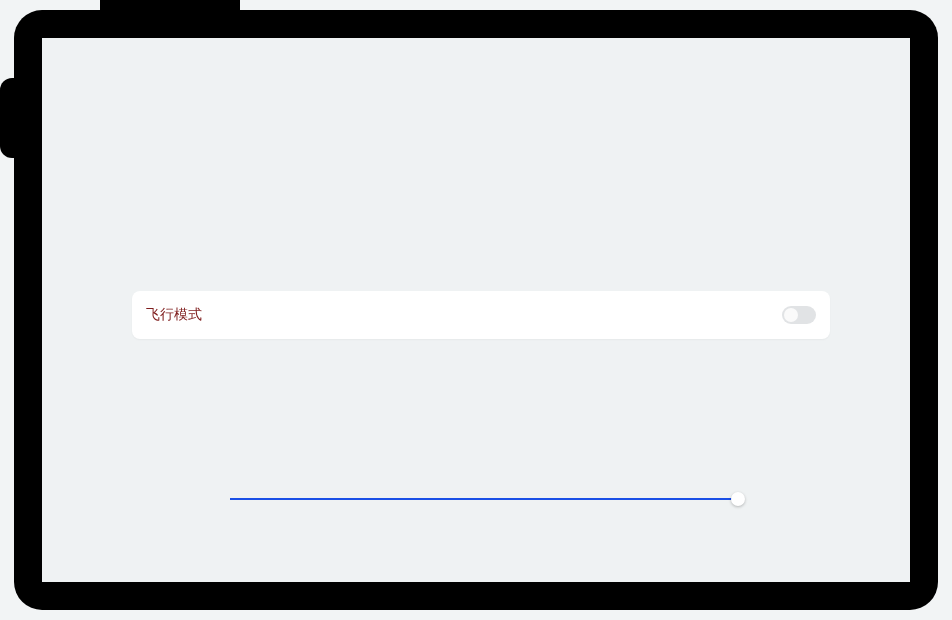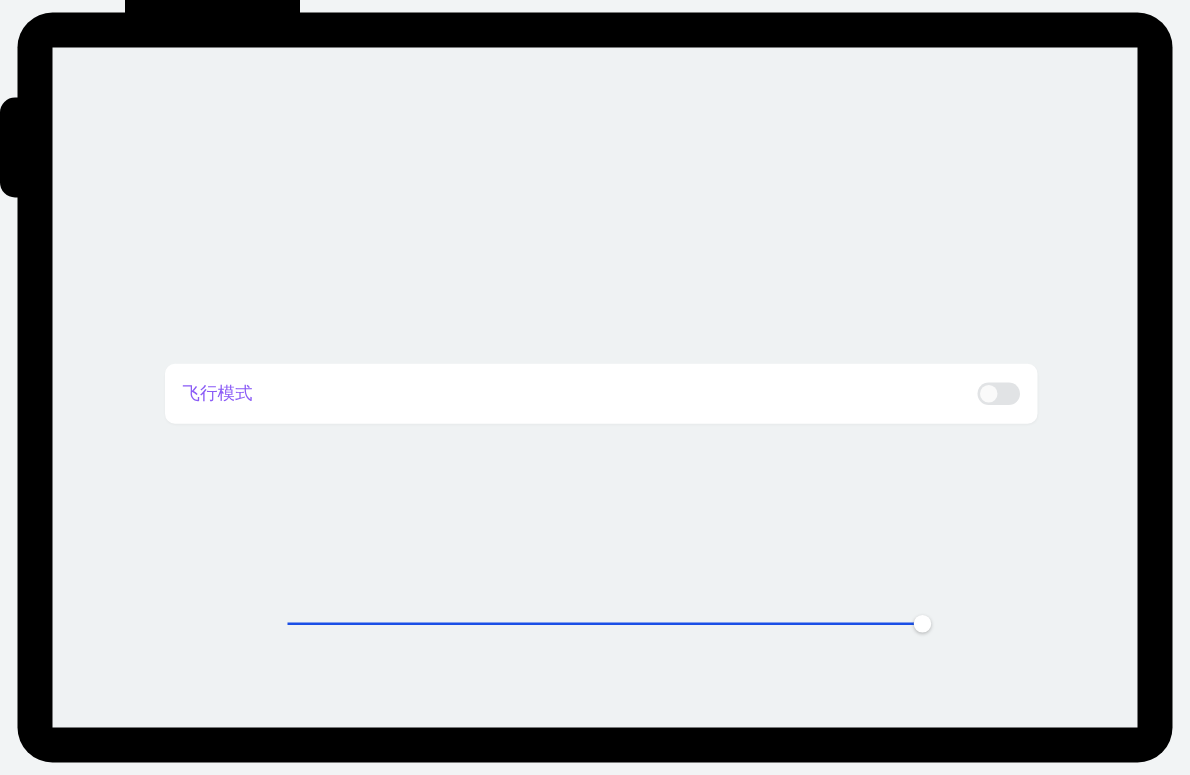--- a/index.html
+++ b/index.html
@@ -58,21 +58,21 @@
       background: #fff;
       border-radius: 8px;
       display: flex;
       align-items: center;
       justify-content: space-between;
       padding: 0 14px;
       box-shadow: 0 1px 2px rgba(0,0,0,0.04);
     }
     .setting-label {
       font-size: 14px;
-      color: #8b5cf6;
+      color: #7f1d1d;
     }
     .toggle {
       width: 34px;
       height: 18px;
       background: #e1e3e5;
       border-radius: 10px;
       position: relative;
       cursor: pointer;
     }
     .toggle-knob {

